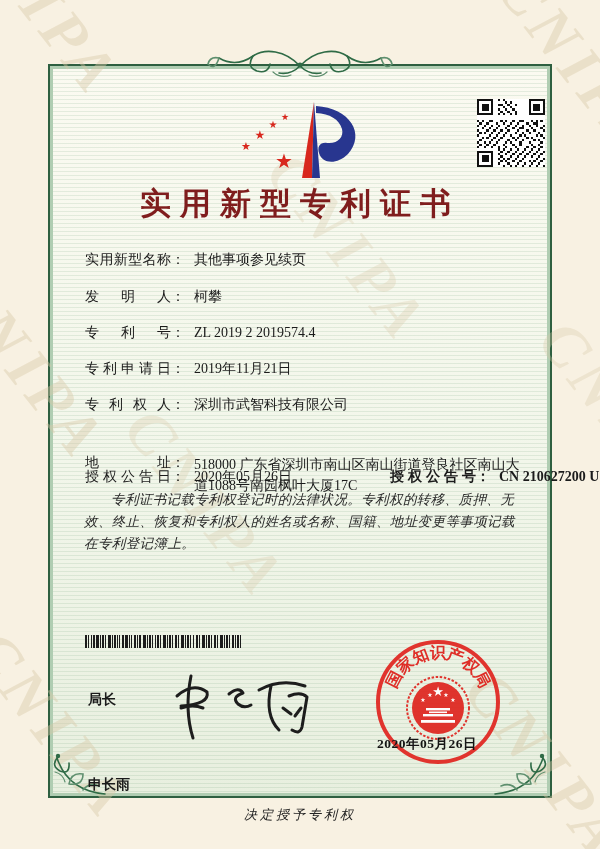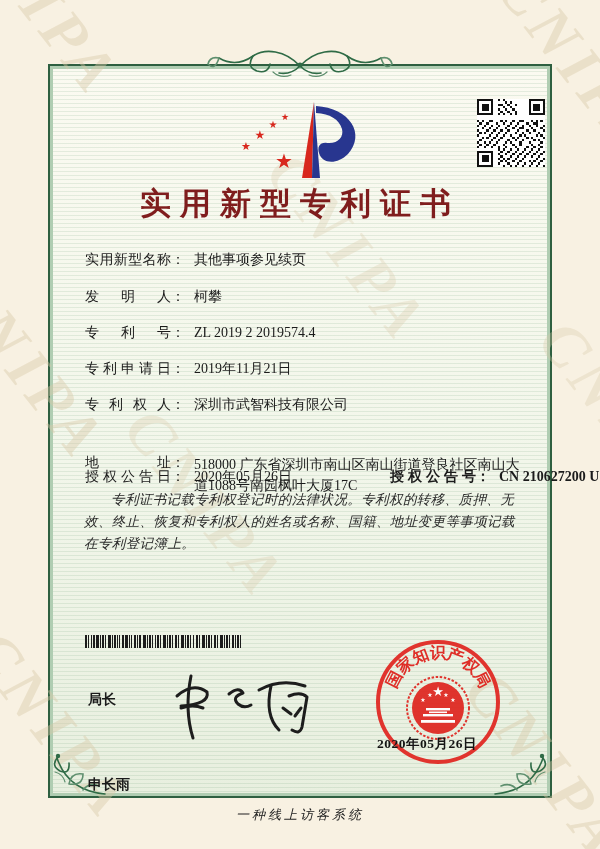--- a/index.html
+++ b/index.html
@@ -235,15 +235,15 @@
       <text x="74" y="61" font-size="6" fill="#ffffff" text-anchor="middle">★</text>
       <text x="81" y="66" font-size="6" fill="#ffffff" text-anchor="middle">★</text>
       <rect x="54" y="72" width="24" height="2.4" fill="#ffffff"></rect>
       <rect x="51" y="78" width="30" height="2.4" fill="#ffffff"></rect>
       <rect x="57" y="75.5" width="18" height="1.6" fill="#ffffff"></rect>
       <rect x="49" y="84" width="34" height="2.8" fill="#ffffff"></rect>
     </g>
   </svg>
   <div class="seal-date">2020年05月26日</div>
 
-  <div class="foot-note">一种线上访客系统</div>
+  <div class="foot-note">决定授予专利权</div>
 
 </div>
 
 </body></html>

